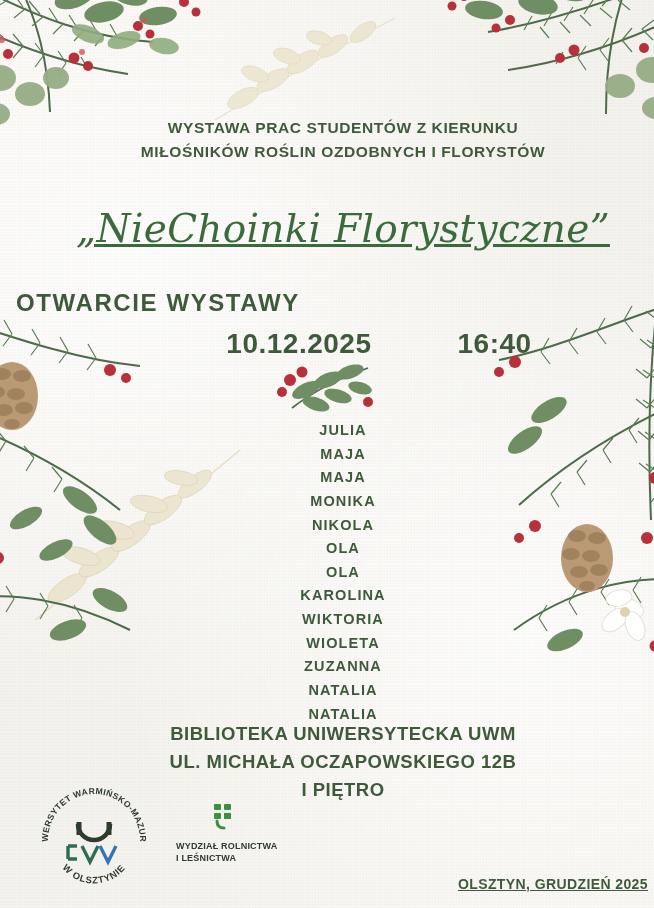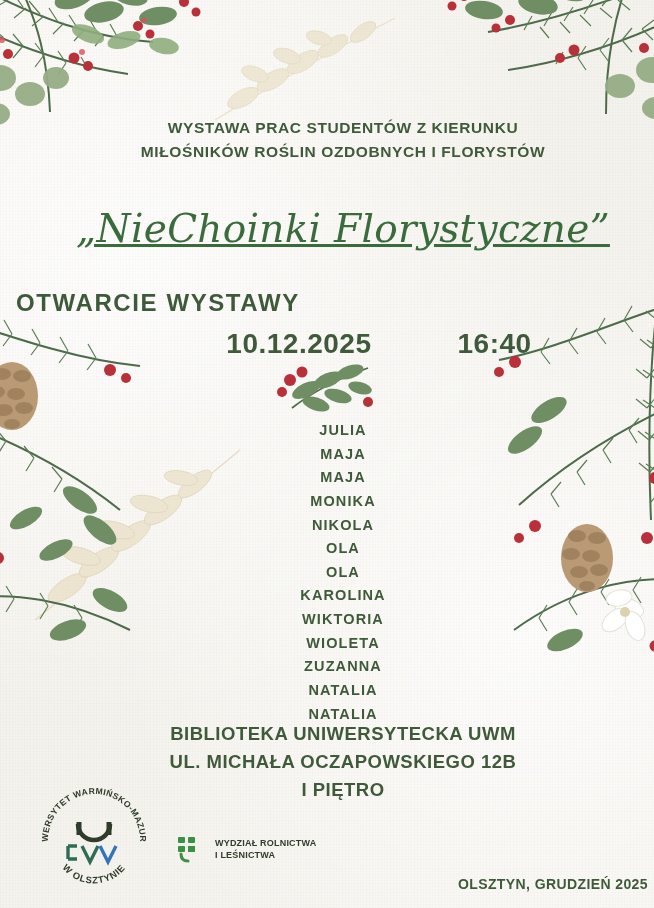--- a/index.html
+++ b/index.html
@@ -136,37 +136,39 @@
   }
 
   .footer-city {
     position: absolute;
     right: 22px;
     bottom: 16px;
     color: #3f5a3a;
     font-size: 14px;
     font-weight: 700;
     letter-spacing: 0.4px;
+    text-decoration: underline;
   }
 
   .uwm-logo {
     position: absolute;
     left: 18px;
     bottom: 14px;
     width: 120px;
     height: 118px;
   }
 
   .faculty-logo {
     position: absolute;
     left: 160px;
     bottom: 44px;
     display: flex;
     align-items: center;
     gap: 9px;
+    flex-direction: column;
   }
   .faculty-mark { width: 30px; height: 30px; }
   .faculty-text {
     color: #2f3b2b;
     font-size: 9px;
     font-weight: 700;
     line-height: 1.35;
     letter-spacing: 0.2px;
     white-space: pre-line;
   }

